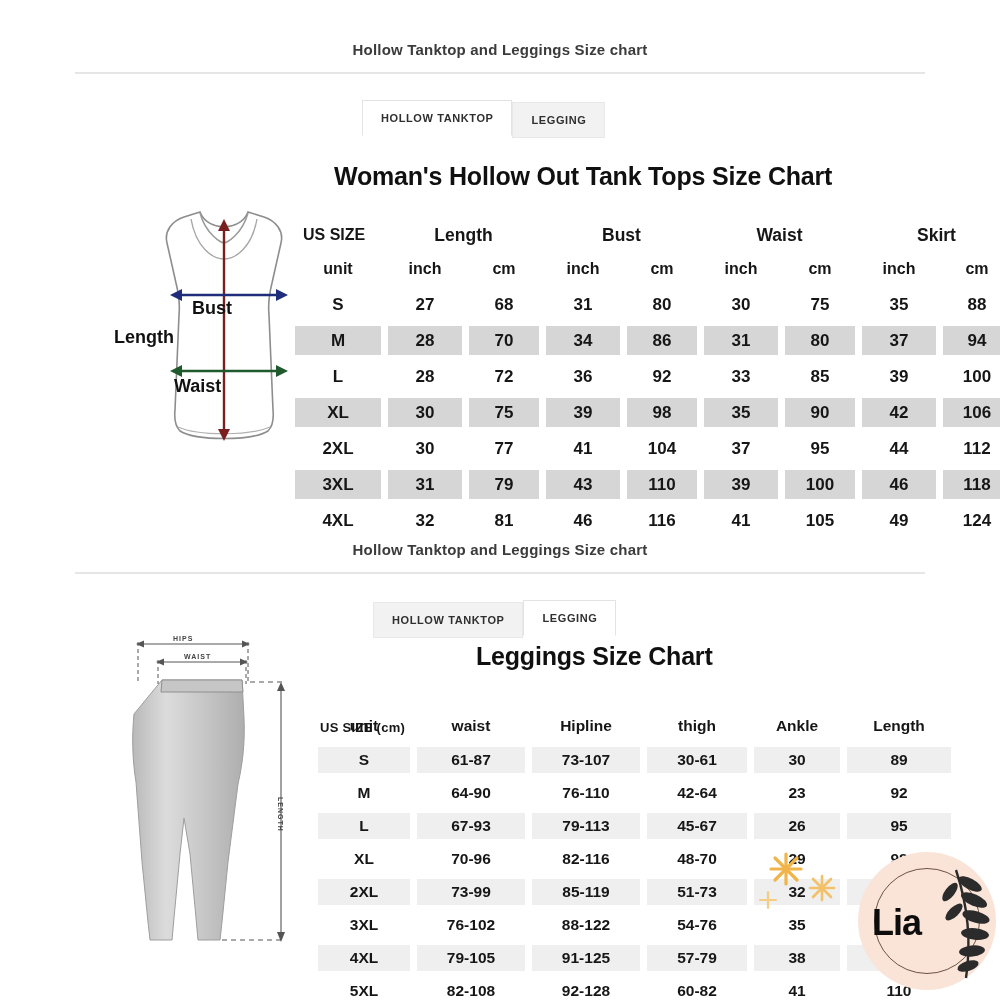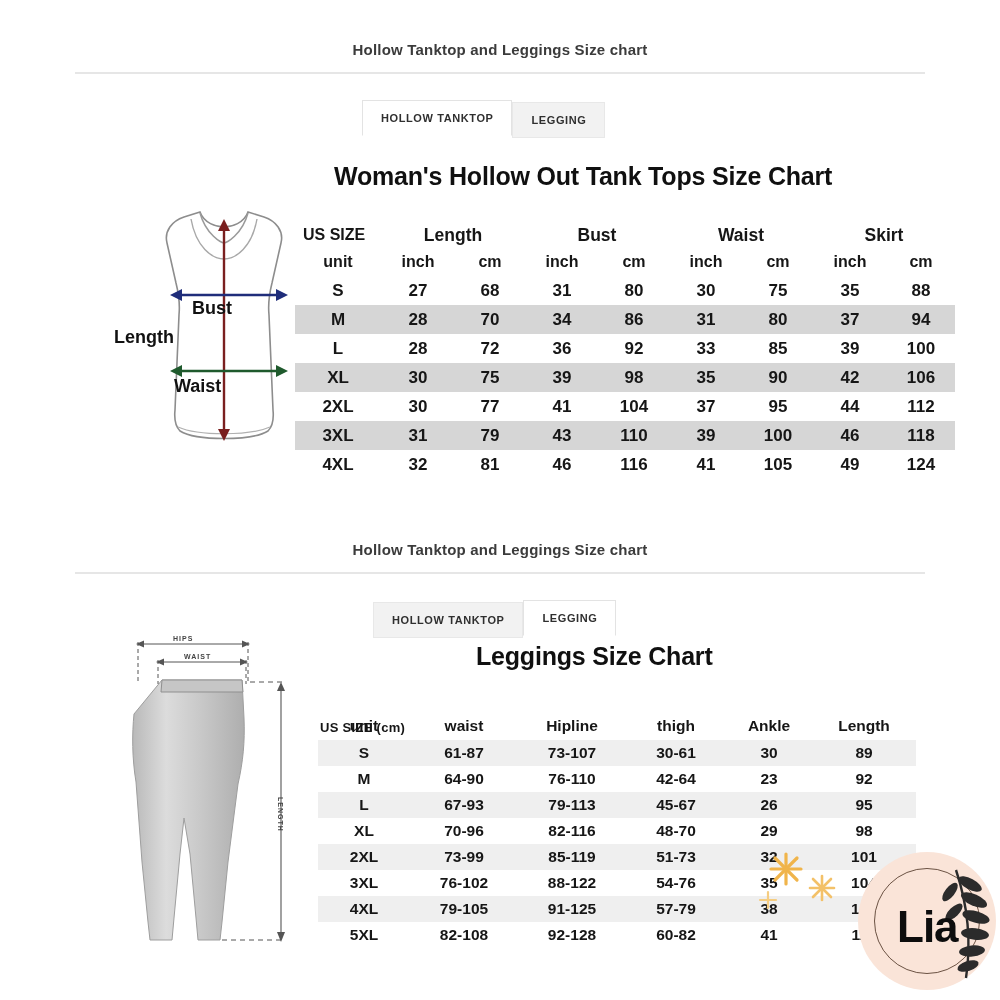--- a/index.html
+++ b/index.html
@@ -35,21 +35,21 @@
 
   
   .chart-title {
     position: absolute; font-weight: bold; color: #101010;
     letter-spacing: -.2px; white-space: nowrap;
   }
   .t1-title { font-size: 25px; }
   .t2-title { font-size: 25px; }
 
   
-  .grid { position: absolute; display: grid; }
+  .grid { position: absolute; display: grid; gap: 7px; }
   .cell {
     display: flex; align-items: center; justify-content: center;
     font-weight: bold; color: #161616; white-space: nowrap;
   }
 
   
   #tank-table {
     left: 295px; top: 222px; width: 590px;
     grid-template-columns: 86px 74px 70px 74px 70px 74px 70px 74px 68px;
   }
@@ -85,22 +85,22 @@
   .wm-ring {
     position: absolute; left: 184px; top: 28px; width: 106px; height: 106px;
     border-radius: 50%; border: 1.3px solid #6b5243;
   }
   .wm-script {
     position: absolute; left: 8px; top: 58px;
     font-family: "DejaVu Serif", serif; font-style: italic;
     font-size: 62px; color: #0d0d0d; letter-spacing: -3px;
   }
   .wm-lia {
-    position: absolute; left: 207px; top: 62px;
-    font-size: 44px; font-weight: bold; color: #0d0d0d; letter-spacing: -1px;
+    position: absolute; left: 182px; top: 62px;
+    font-size: 36px; font-weight: bold; color: #0d0d0d; letter-spacing: -1px;
   }
 </style>
 </head>
 <body>
 
 <div class="page">
 
   <div>
     <div class="section-title" style="top:41px;">Hollow Tanktop and Leggings Size chart</div>
     <div class="divider" style="top:72px;"></div>

